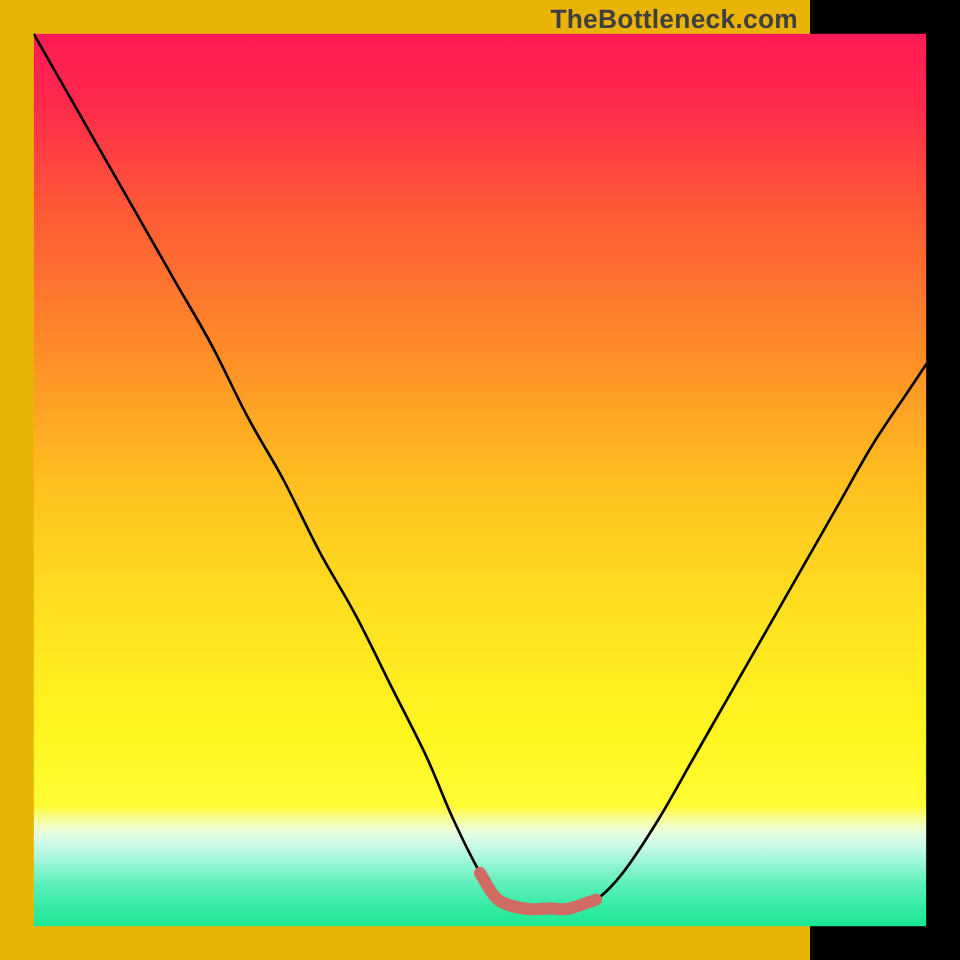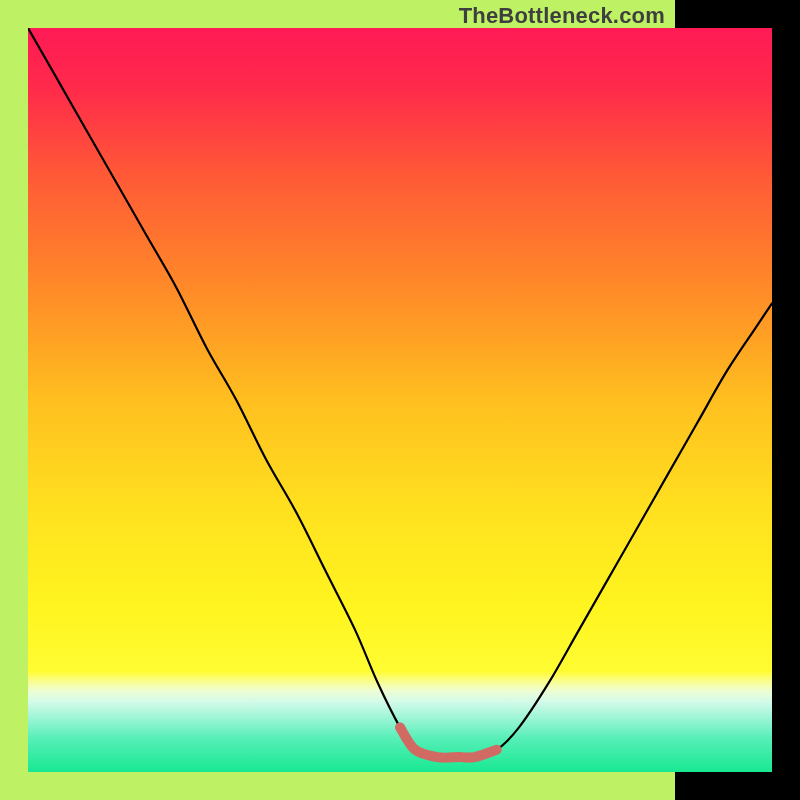--- a/index.html
+++ b/index.html
@@ -8,21 +8,21 @@
     width: 800px;
     height: 800px;
     background: #000;
     font-family: Arial, Helvetica, sans-serif;
     overflow: hidden;
   }
   .frame {
     position: relative;
     width: 675px;
     height: 800px;
-    background: #bef264;
+    background: #eab308;
   }
   .watermark {
     position: absolute;
     top: 3px;
     right: 10px;
     color: #3f3f3f;
     font-size: 22px;
     font-weight: 600;
     letter-spacing: 0.2px;
     z-index: 20;

